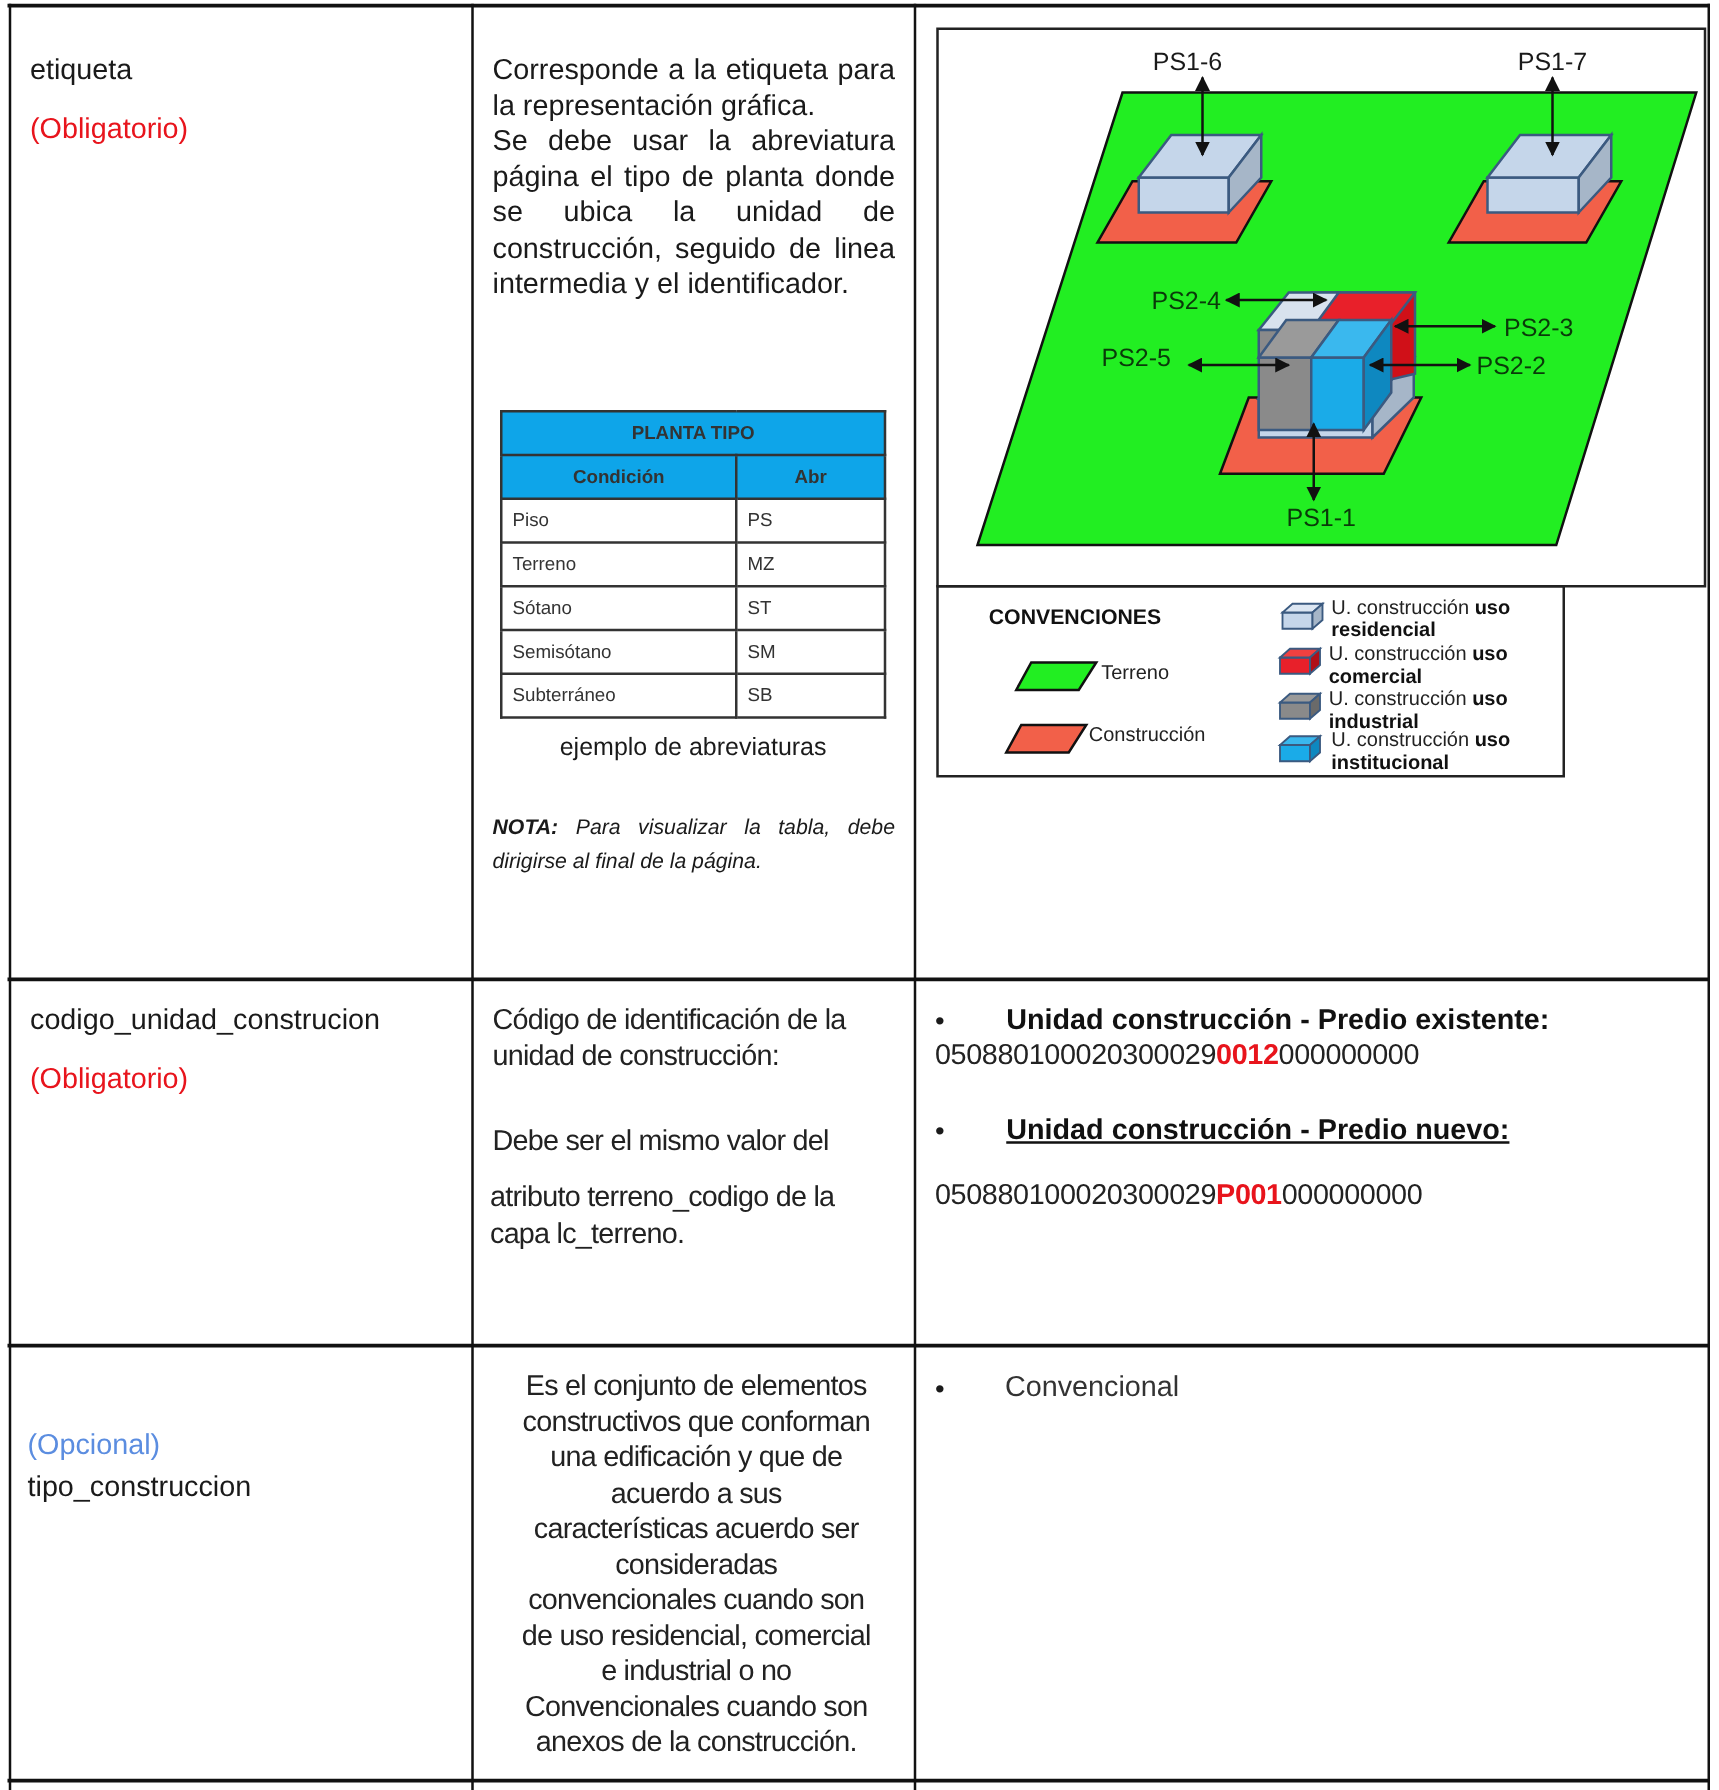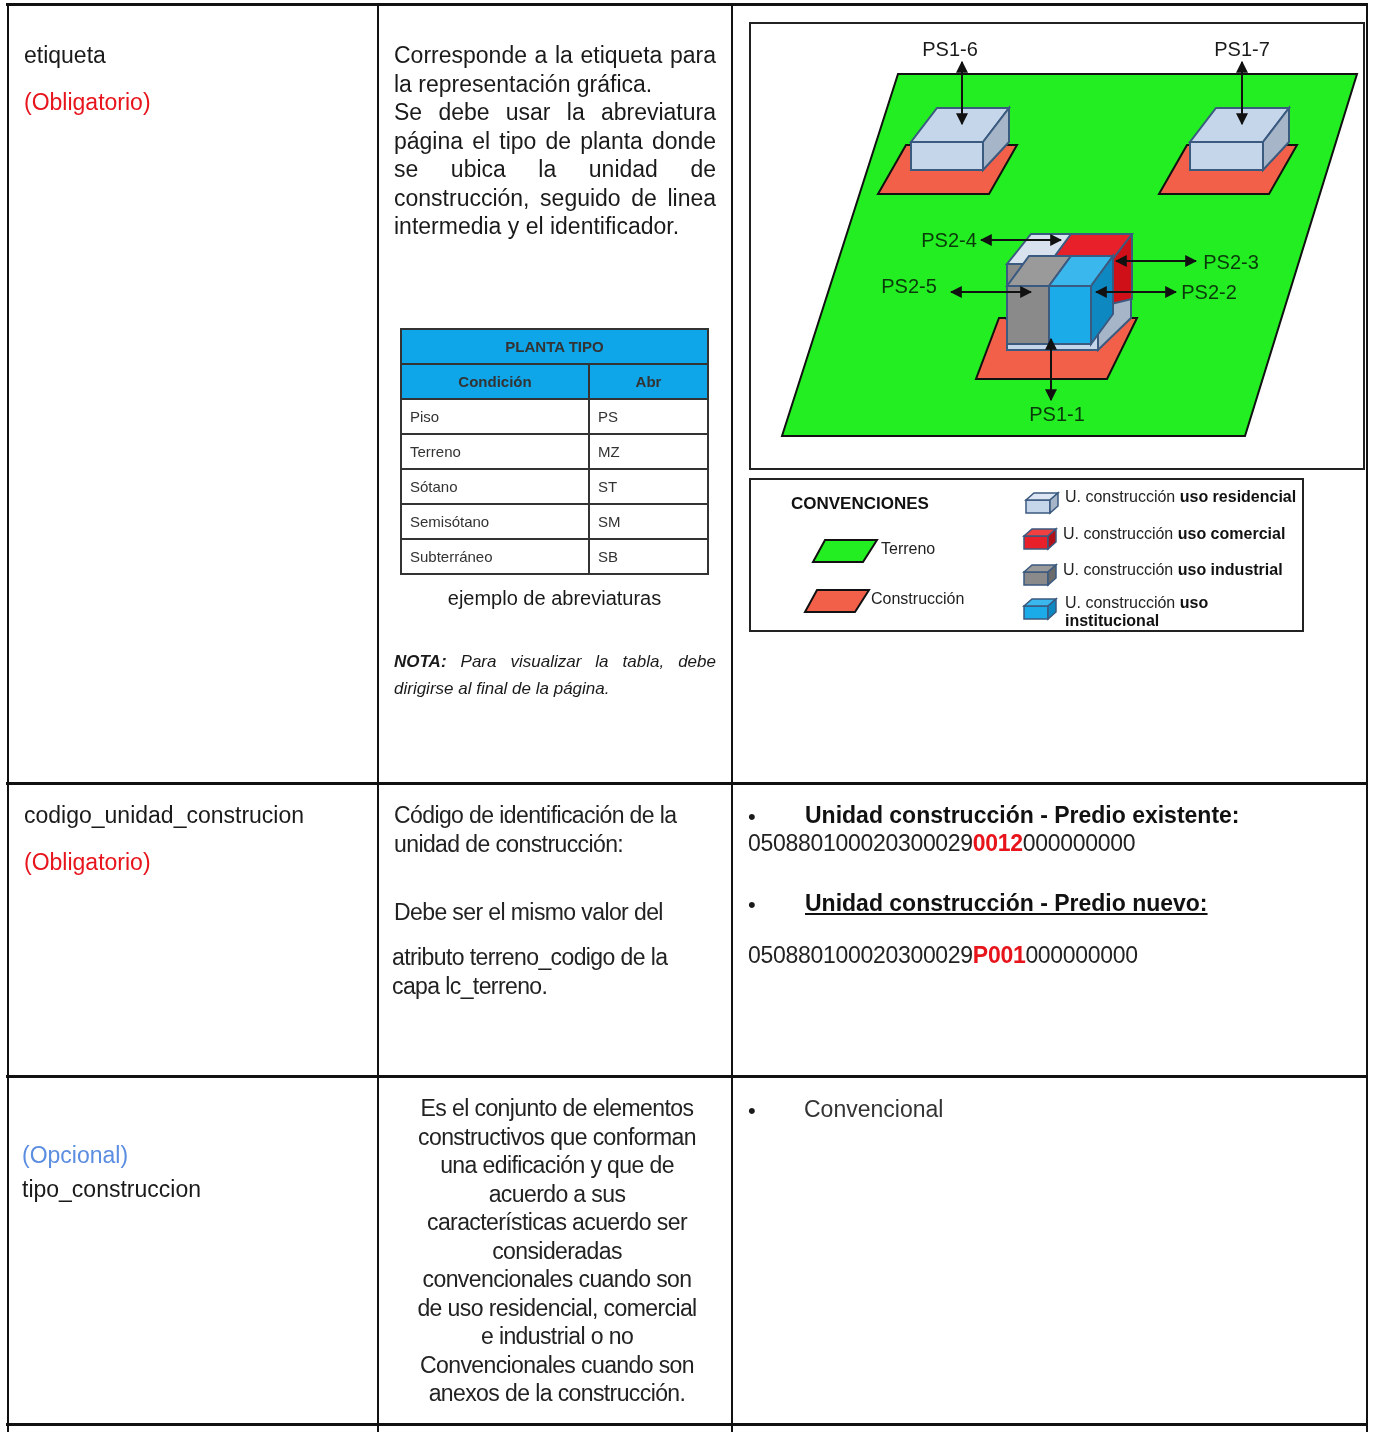--- a/index.html
+++ b/index.html
@@ -16,21 +16,21 @@
   .note b { font-style:italic; font-weight:bold; }
   table.pt { position:absolute; left:400px; top:328px; width:309px; border-collapse:collapse; font-size:15px; }
   table.pt td, table.pt th { border:2px solid #333; height:33px; padding:0 8px; color:#333; }
   table.pt th { background:#0ea5e9; font-weight:bold; text-align:center; }
   table.pt td.abr { text-align:left;border-radius:15px; }
   .caption { font-size:20px; color:#1a1a1a; }
   .bullet { position:absolute; font-size:22px; }
   .code { font-size:23px; letter-spacing:-0.3px; color:#222; }
   .code .hl { color:#e8141c; font-weight:bold; }
   .bold-h { font-size:23px; font-weight:bold; color:#111; }
-  .legend-box { position:absolute; left:749px; top:468px; width:555px; height:154px; border:2px solid #222; box-sizing:border-box;margin-top:10px; }
+  .legend-box { position:absolute; left:749px; top:468px; width:503px; height:154px; border:2px solid #222; box-sizing:border-box; }
   .diagram-box { position:absolute; left:749px; top:22px; width:616px; height:448px; border:2px solid #222; box-sizing:border-box; }
   .lg-label { position:absolute; font-size:16px; color:#222; }
   .lg-label b { color:#111; }
 </style>
 </head>
 <body>
 
 <div class="hline" style="top:3px;"></div>
 <div class="hline" style="top:782px;"></div>
 <div class="hline" style="top:1075px;"></div>

